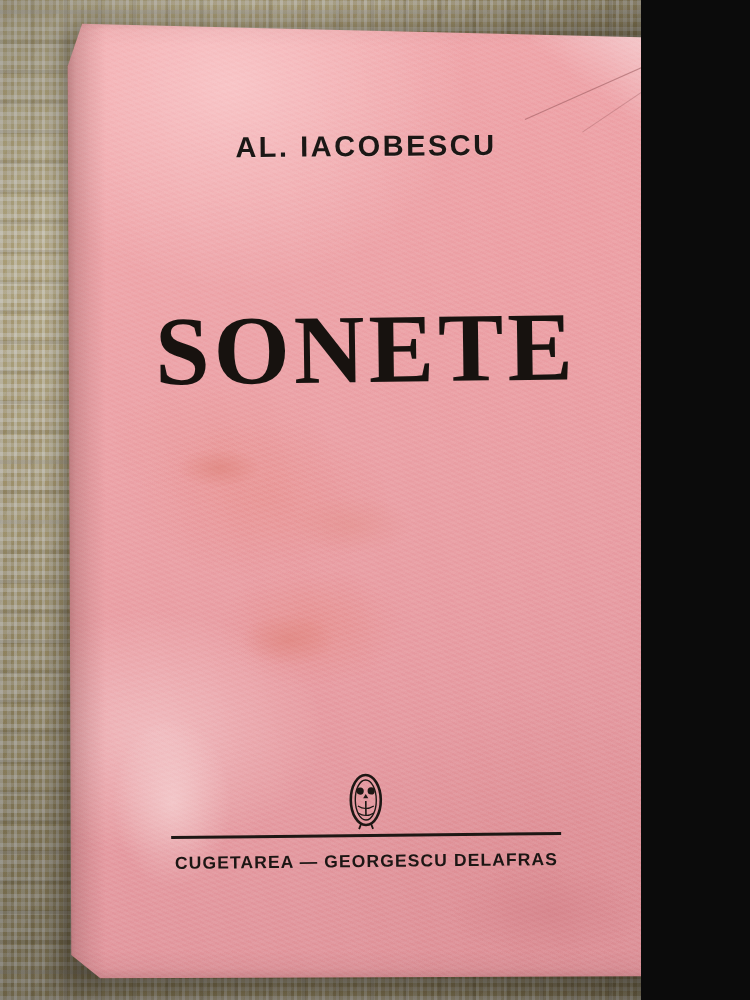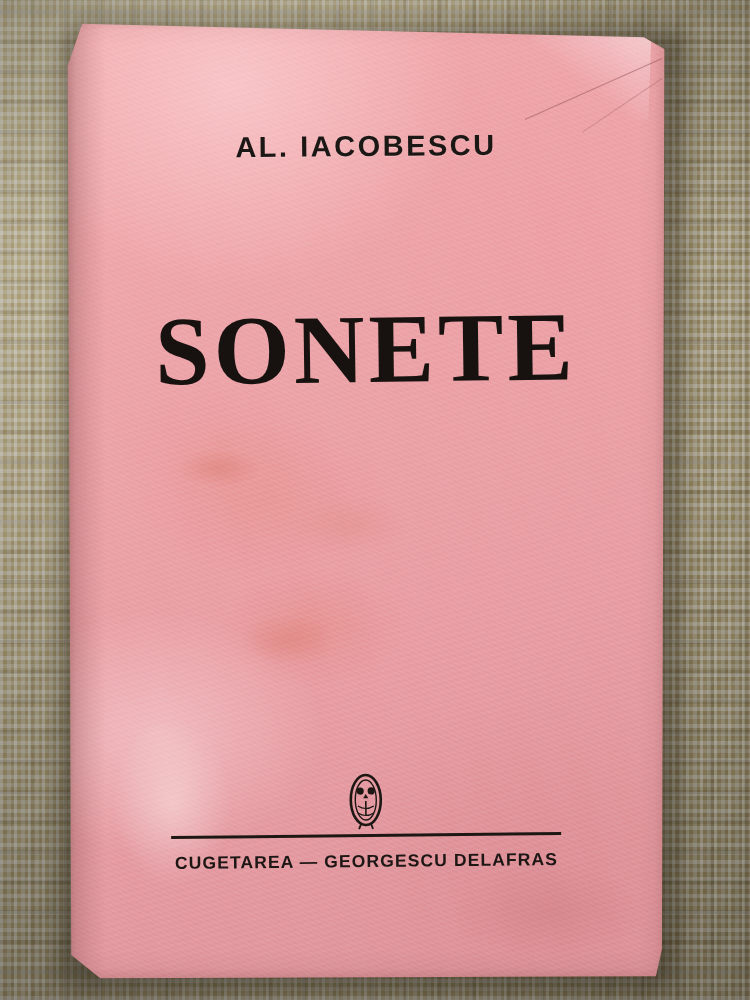--- a/index.html
+++ b/index.html
@@ -2,21 +2,21 @@
 <html><head>
 <meta charset="utf-8">
 <style>
   html, body {
     margin: 0;
     padding: 0;
     background: #0b0b0b;
   }
   #scene {
     position: relative;
-    width: 750px;
+    width: 641px;
     height: 1000px;
     overflow: hidden;
     font-family: "Liberation Serif", serif;
   }
 
   
   .mat {
     position: absolute;
     inset: 0;
     background-color: #bdb296;

